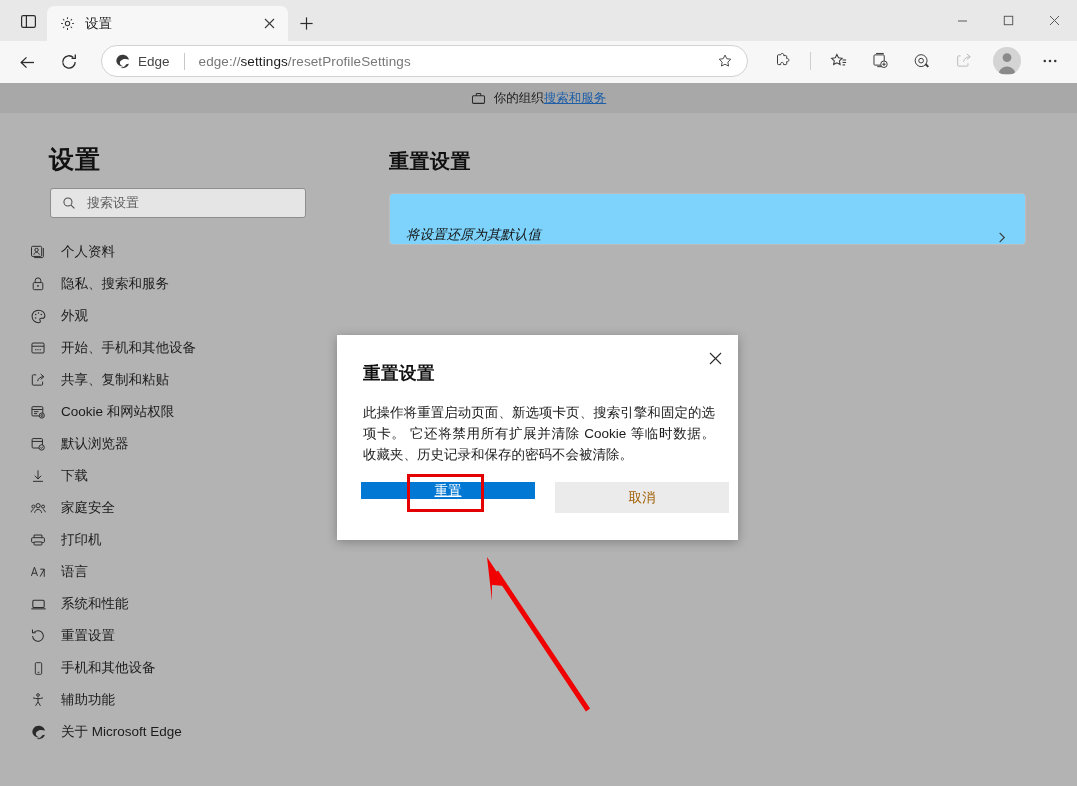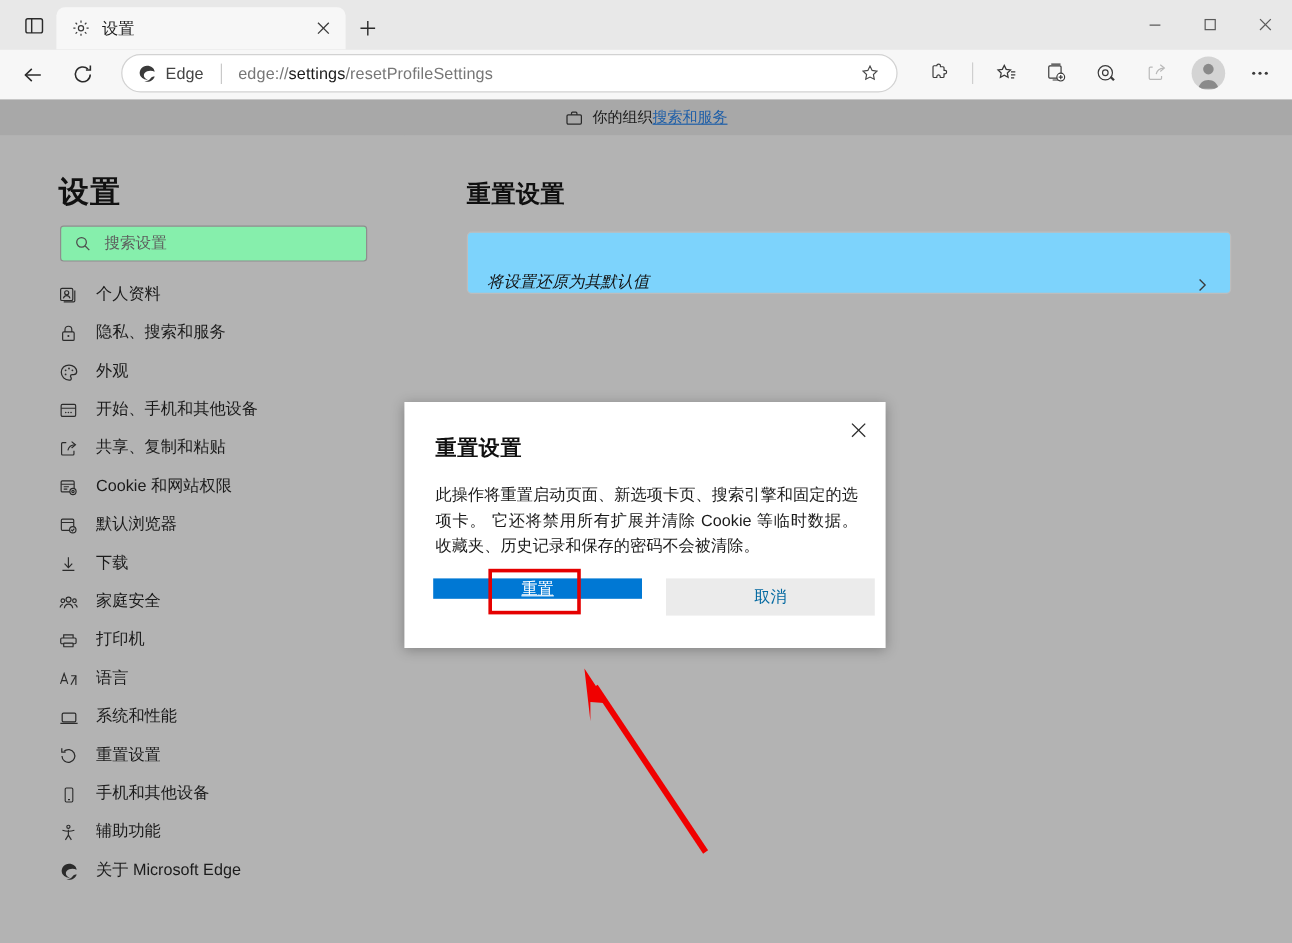--- a/index.html
+++ b/index.html
@@ -85,29 +85,29 @@
   
   .page { position: absolute; left: 0; top: 113px; width: 1077px; height: 673px; background: #b3b3b3; }
 
   .sidebar { position: absolute; left: 0; top: 0; width: 330px; height: 673px; background: #b3b3b3; }
   .settings-title {
     position: absolute; left: 49px; top: 30px;
     font-size: 25px; font-weight: bold; color: #111; letter-spacing: 1px;
   }
   .searchbox {
     position: absolute; left: 50px; top: 75px; width: 256px; height: 30px;
-    background: #86efac; border: 1px solid #8e8e8e; border-radius: 3px;
+    background: #e5e5e5; border: 1px solid #8e8e8e; border-radius: 3px;
     display: flex; align-items: center;
   }
   .search-icon { margin-left: 11px; display: flex; }
   .search-placeholder { margin-left: 11px; font-size: 13px; color: #5d5d5d; }
 
   .nav-list { position: absolute; left: 0; top: 123px; width: 330px; }
   .nav-item {
-    height: 32px; display: flex; align-items: flex-start; padding-left: 47px;
+    height: 32px; display: flex; align-items: center; padding-left: 28px;
     font-size: 13.5px; color: #1b1b1b;
   }
   .nav-item .ni-icon { width: 20px; height: 20px; margin-right: 13px;
                        display: flex; align-items: center; justify-content: center; flex: none;}
   .nav-item .ni-label { white-space: nowrap; }
 
   .sb-track { position: absolute; left: 330px; top: 0; width: 7px; height: 673px; background: #b3b3b3; }
   .sb-thumb { position: absolute; left: 330px; top: 1px; width: 6px; height: 664px;
               background: #6d6d6d; border-radius: 3px; }
 
@@ -136,21 +136,21 @@
     font-size: 13.5px; line-height: 21px; color: #1b1b1b; text-align: justify;
   }
   .dlg-buttons { position: absolute; left: 24px; top: 147px; display: flex; }
   .btn-primary {
     width: 174px; height: 17px; background: #0078d4; color: #ffffff;
     border: none; font-size: 13.5px; font-family: inherit;
     display: flex; align-items: center; justify-content: center; cursor: pointer;
   }
   .btn-primary .lbl { text-decoration: underline; }
   .btn-secondary {
-    width: 174px; height: 31px; background: #ebebeb; color: #0369a1;
+    width: 174px; height: 31px; background: #ebebeb; color: #a16207;
     border: none; font-size: 13.5px; font-family: inherit; margin-left: 20px;
     display: flex; align-items: center; justify-content: center; cursor: pointer;
   }
 
   
   .anno-box {
     position: absolute; left: 407px; top: 474px; width: 77px; height: 38px;
     border: 3px solid #e50000; pointer-events: none;
   }
   .anno-arrow { position: absolute; left: 0; top: 0; width: 1077px; height: 786px; pointer-events: none; }

